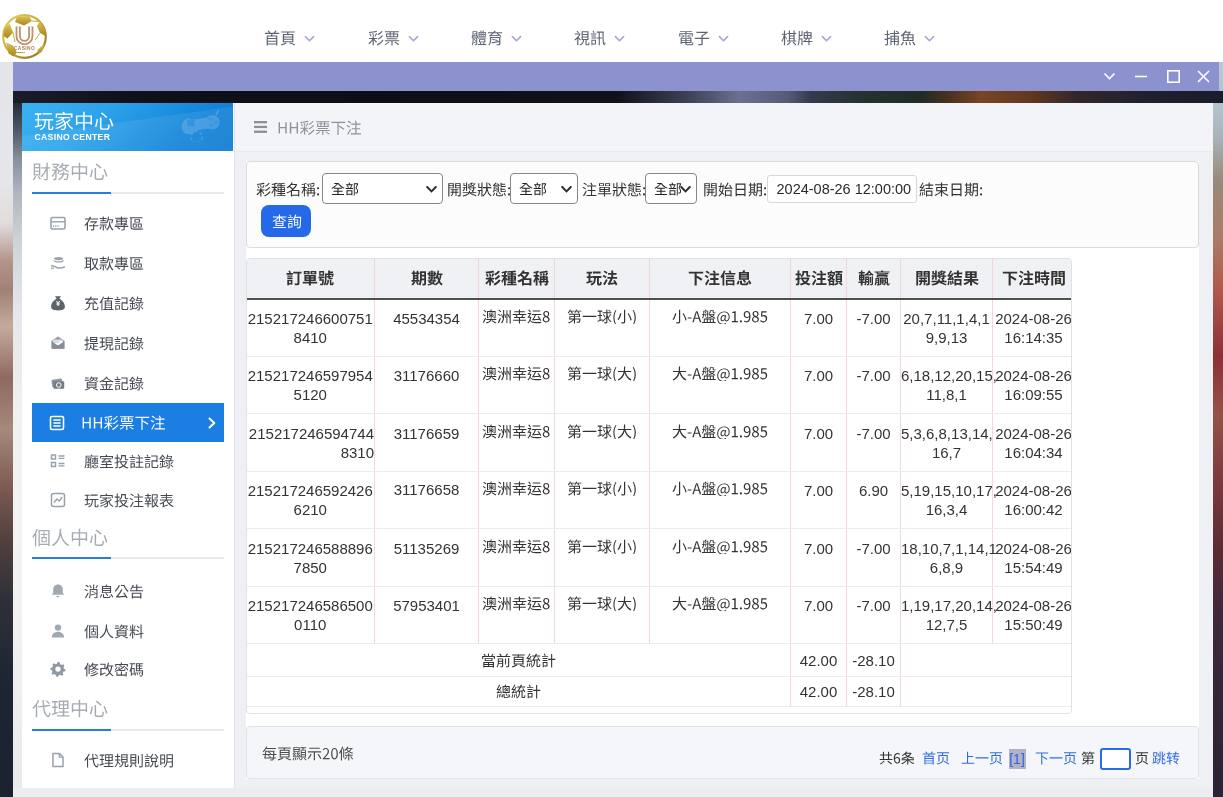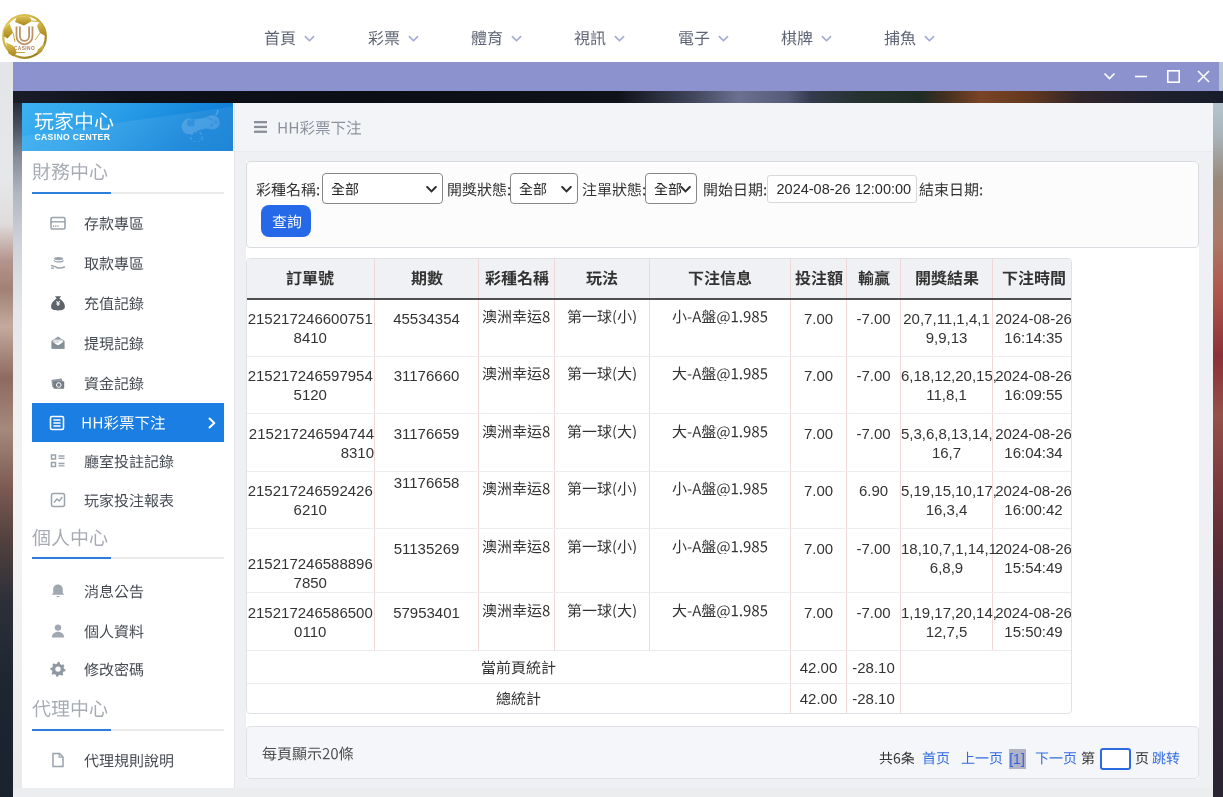--- a/index.html
+++ b/index.html
@@ -593,21 +593,21 @@
 <td style="border-right:1px solid #f2d9d9;border-bottom:1px solid #ececee;vertical-align:top;text-align:center;padding-top:9.5px;font:15px/19.2px 'Liberation Sans';color:#333">
               <div style="display:flex;justify-content:center">
                 <svg width="30.0" height="15" viewBox="0 0 30.0 15">
                   <use href="#g45" fill="#333"></use>
                 </svg>
               </div>
             </td>
 </tr>
 <tr style="height:57.5px">
 <td style="border-right:1px solid #f2d9d9;border-bottom:1px solid #ececee;vertical-align:top;text-align:center;padding-top:9.5px;font:15px/19.2px 'Liberation Sans';color:#333">215217246592426<br>6210</td>
-<td style="border-right:1px solid #f2d9d9;border-bottom:1px solid #ececee;vertical-align:top;text-align:center;padding-top:1px;font:15px/19.2px 'Liberation Sans';color:#333">31176658</td>
+<td style="border-right:1px solid #f2d9d9;border-bottom:1px solid #ececee;vertical-align:top;text-align:center;padding-top:8px;font:15px/19.2px 'Liberation Sans';color:#333">31176658</td>
 <td style="border-right:1px solid #f2d9d9;border-bottom:1px solid #ececee;vertical-align:top;text-align:center;padding-top:9.5px;font:15px/19.2px 'Liberation Sans';color:#333">
               <div style="display:flex;justify-content:center">
                 <svg width="68.3" height="15" viewBox="0 0 68.3 15">
                   <use href="#g41" fill="#333"></use>
                 </svg>
               </div>
             </td>
 <td style="border-right:1px solid #f2d9d9;border-bottom:1px solid #ececee;vertical-align:top;text-align:center;padding-top:9.5px;font:15px/19.2px 'Liberation Sans';color:#333">
               <div style="display:flex;justify-content:center">
                 <svg width="70.1" height="15" viewBox="0 0 70.1 15">
@@ -635,21 +635,21 @@
             </td>
 <td style="border-right:1px solid #f2d9d9;border-bottom:1px solid #ececee;vertical-align:top;text-align:center;padding-top:9.5px;font:15px/19.2px 'Liberation Sans';color:#333">
               <div style="display:flex;justify-content:center">
                 <svg width="30.0" height="15" viewBox="0 0 30.0 15">
                   <use href="#g45" fill="#333"></use>
                 </svg>
               </div>
             </td>
 </tr>
 <tr style="height:57.5px">
-<td style="border-right:1px solid #f2d9d9;border-bottom:1px solid #ececee;vertical-align:top;text-align:center;padding-top:25px;font:15px/19.2px 'Liberation Sans';color:#333">215217246588896<br>7850</td>
+<td style="border-right:1px solid #f2d9d9;border-bottom:1px solid #ececee;vertical-align:top;text-align:center;padding-top:10px;font:15px/19.2px 'Liberation Sans';color:#333">215217246588896<br>7850</td>
 <td style="border-right:1px solid #f2d9d9;border-bottom:1px solid #ececee;vertical-align:top;text-align:center;padding-top:9.5px;font:15px/19.2px 'Liberation Sans';color:#333">51135269</td>
 <td style="border-right:1px solid #f2d9d9;border-bottom:1px solid #ececee;vertical-align:top;text-align:center;padding-top:9.5px;font:15px/19.2px 'Liberation Sans';color:#333">
               <div style="display:flex;justify-content:center">
                 <svg width="68.3" height="15" viewBox="0 0 68.3 15">
                   <use href="#g41" fill="#333"></use>
                 </svg>
               </div>
             </td>
 <td style="border-right:1px solid #f2d9d9;border-bottom:1px solid #ececee;vertical-align:top;text-align:center;padding-top:9.5px;font:15px/19.2px 'Liberation Sans';color:#333">
               <div style="display:flex;justify-content:center">

